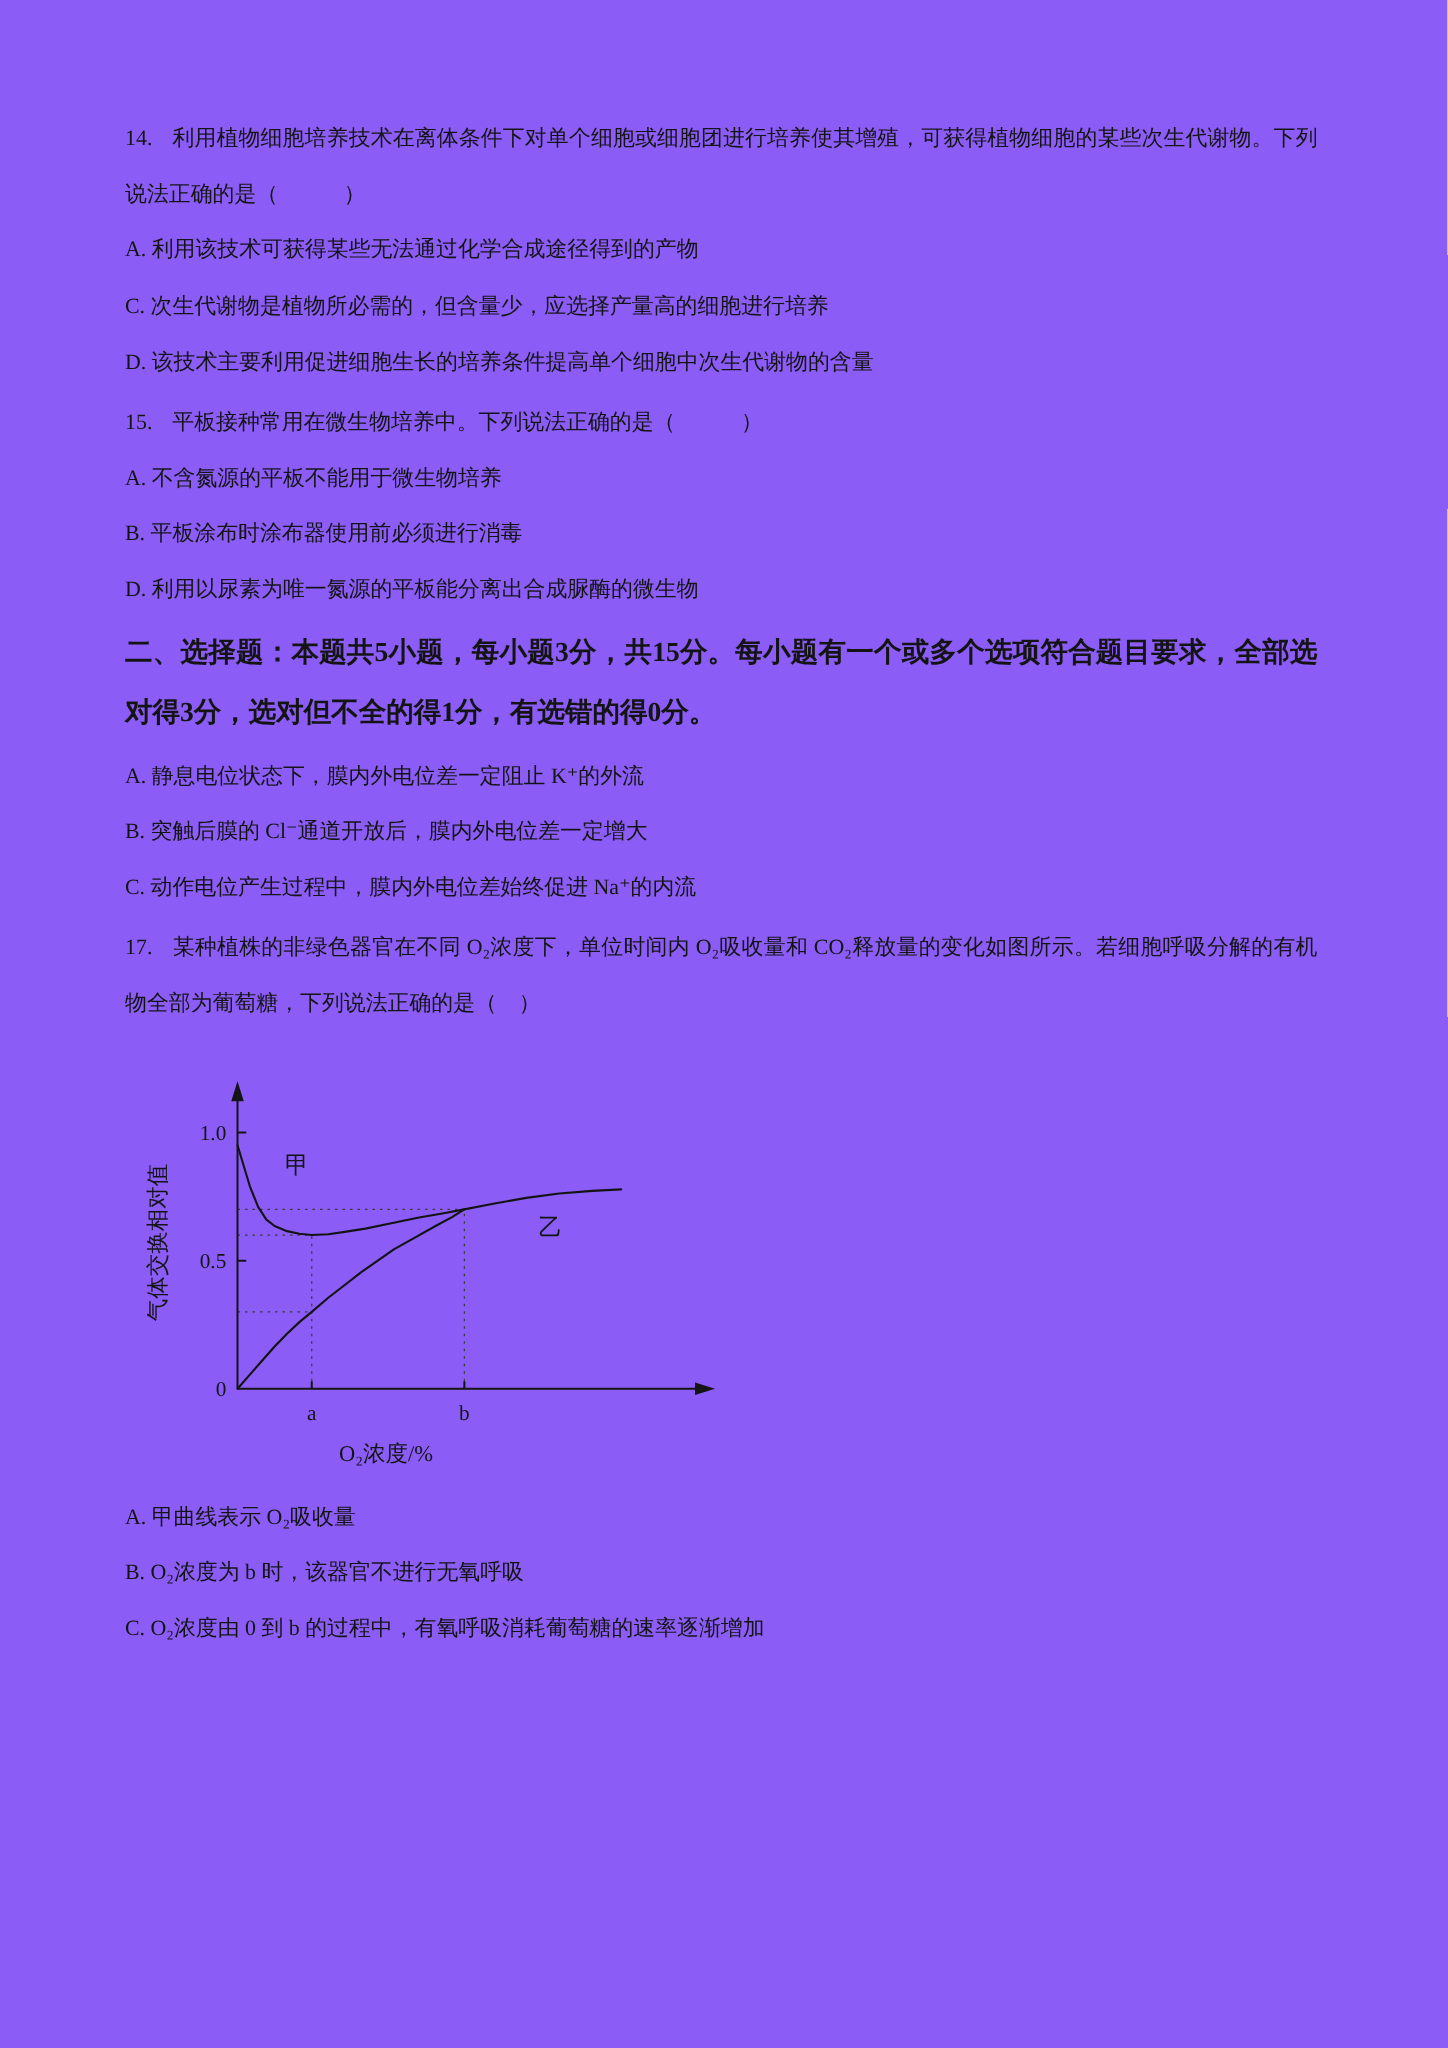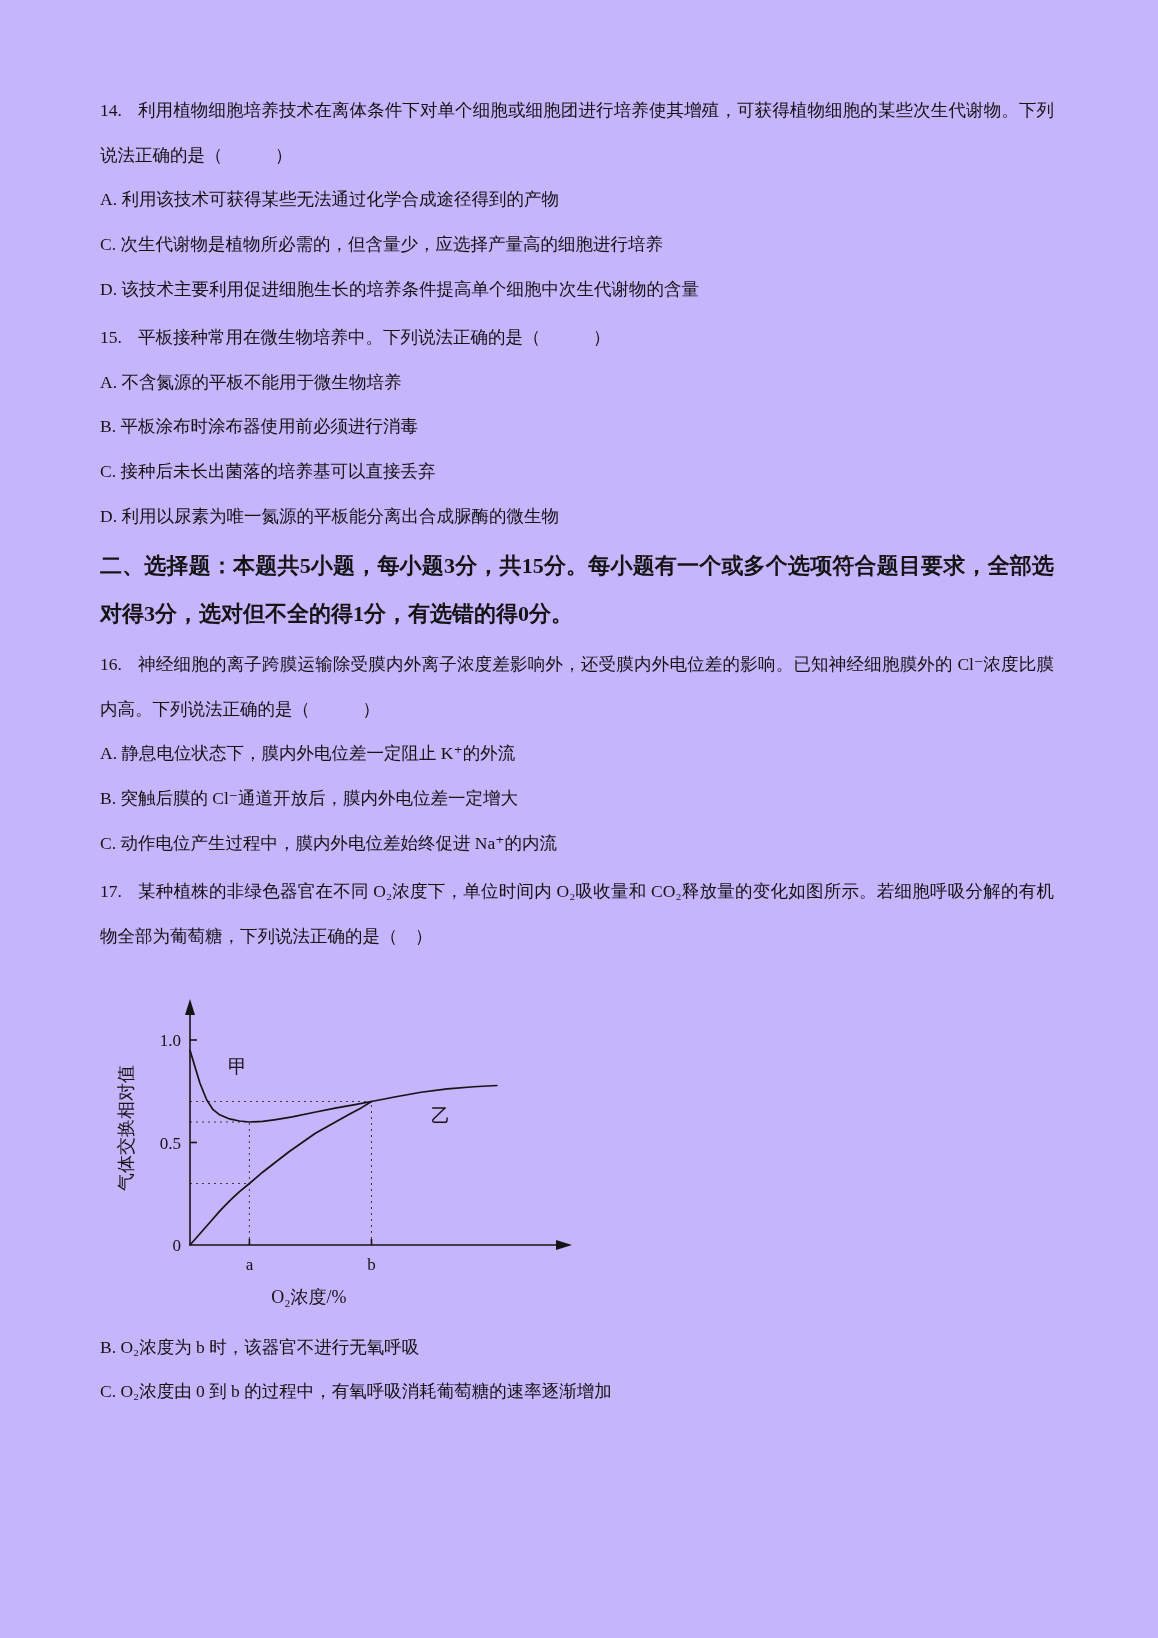--- a/index.html
+++ b/index.html
@@ -1,19 +1,19 @@
 <!DOCTYPE html>
 <html><head>
 <meta charset="utf-8">
 <style>
   html,body{margin:0;padding:0;background:#ffffff;}
   .page{
     width:1158px;height:1638px;box-sizing:border-box;
     padding:88px 104px 30px 100px;
-    background:#c4b5fd;
+    background:#8b5cf6;
     font-family:"Liberation Serif","DejaVu Serif",serif;
     font-size:17.5px;color:#141414;
     overflow:hidden;
   }
   .question{margin:0 0 4px 0;}
   .stem{margin:0;line-height:2.55;text-align:justify;}
   .qnum{margin-right:16px;}
   .option{margin:0;line-height:2.55;}
   .section-header{
     margin:4px 0 4px 0;font-weight:bold;font-size:22px;
@@ -40,28 +40,26 @@
     <p class="stem"><span class="qnum">14.</span><span>利用植物细胞培养技术在离体条件下对单个细胞或细胞团进行培养使其增殖，可获得植物细胞的某些次生代谢物。下列说法正确的是（　　　）</span></p>
     <p class="option">A. 利用该技术可获得某些无法通过化学合成途径得到的产物</p>
     <p class="option">C. 次生代谢物是植物所必需的，但含量少，应选择产量高的细胞进行培养</p>
     <p class="option">D. 该技术主要利用促进细胞生长的培养条件提高单个细胞中次生代谢物的含量</p>
   </section>
 
   <section class="question">
     <p class="stem"><span class="qnum">15.</span><span>平板接种常用在微生物培养中。下列说法正确的是（　　　）</span></p>
     <p class="option">A. 不含氮源的平板不能用于微生物培养</p>
     <p class="option">B. 平板涂布时涂布器使用前必须进行消毒</p>
-    <p class="option">C. 接种后未长出菌落的培养基可以直接丢弃</p>
     <p class="option">D. 利用以尿素为唯一氮源的平板能分离出合成脲酶的微生物</p>
   </section>
 
   <div class="section-header">二、选择题：本题共5小题，每小题3分，共15分。每小题有一个或多个选项符合题目要求，全部选对得3分，选对但不全的得1分，有选错的得0分。</div>
 
   <section class="question">
-    <p class="stem"><span class="qnum">16.</span><span>神经细胞的离子跨膜运输除受膜内外离子浓度差影响外，还受膜内外电位差的影响。已知神经细胞膜外的 Cl⁻浓度比膜内高。下列说法正确的是（　　　）</span></p>
     <p class="option">A. 静息电位状态下，膜内外电位差一定阻止 K⁺的外流</p>
     <p class="option">B. 突触后膜的 Cl⁻通道开放后，膜内外电位差一定增大</p>
     <p class="option">C. 动作电位产生过程中，膜内外电位差始终促进 Na⁺的内流</p>
   </section>
 
   <section class="question">
     <p class="stem"><span class="qnum">17.</span><span>某种植株的非绿色器官在不同 O₂浓度下，单位时间内 O₂吸收量和 CO₂释放量的变化如图所示。若细胞呼吸分解的有机物全部为葡萄糖，下列说法正确的是（　）</span></p>
 
     <div class="chart-wrap">
       <svg id="chart-svg" width="510" height="345" viewBox="0 0 510 345">
@@ -85,17 +83,18 @@
           <text x="269.5" y="297" class="tick xtick">b</text>
           <polyline points="88,77.25 92.95,93.65 97.9,110.04999999999998 104.5,126.45000000000002 111.1,136.7 117.7,141.825 127.6,145.925 137.5,147.97500000000002 147.4,149 160.6,148.385 173.8,146.54000000000002 190.3,143.875 210.1,139.775 233.2,135.06 253,131.575 269.5,128.5 292.6,123.99000000000001 319,119.275 345.40000000000003,115.78999999999999 371.8,113.74000000000001 394.90000000000003,112.50999999999999" class="curve"></polyline>
           <text x="125.95" y="99.80000000000001" class="curve-label">甲</text>
           <polyline points="88,272 97.9,260.725 107.8,249.45 117.7,238.175 127.6,227.925 137.5,218.7 147.4,210.5 160.6,199.22500000000002 173.8,188.975 187,178.725 200.2,169.5 213.4,160.27499999999998 229.9,151.05 246.4,141.825 259.6,134.65 269.5,128.5" class="curve"></polyline>
           <text x="328.9" y="149" class="curve-label">乙</text>
           <text x="30" y="155" class="axis-label" transform="rotate(-90 30 155)">气体交换相对值</text>
           <text x="206.8" y="330" class="axis-label">O₂浓度/%</text>
         </svg>
     </div>
 
+    <p class="option">A. 甲曲线表示 O₂吸收量</p>
     <p class="option">B. O₂浓度为 b 时，该器官不进行无氧呼吸</p>
     <p class="option">C. O₂浓度由 0 到 b 的过程中，有氧呼吸消耗葡萄糖的速率逐渐增加</p>
   </section>
 
 </div>
 
 </body></html>

